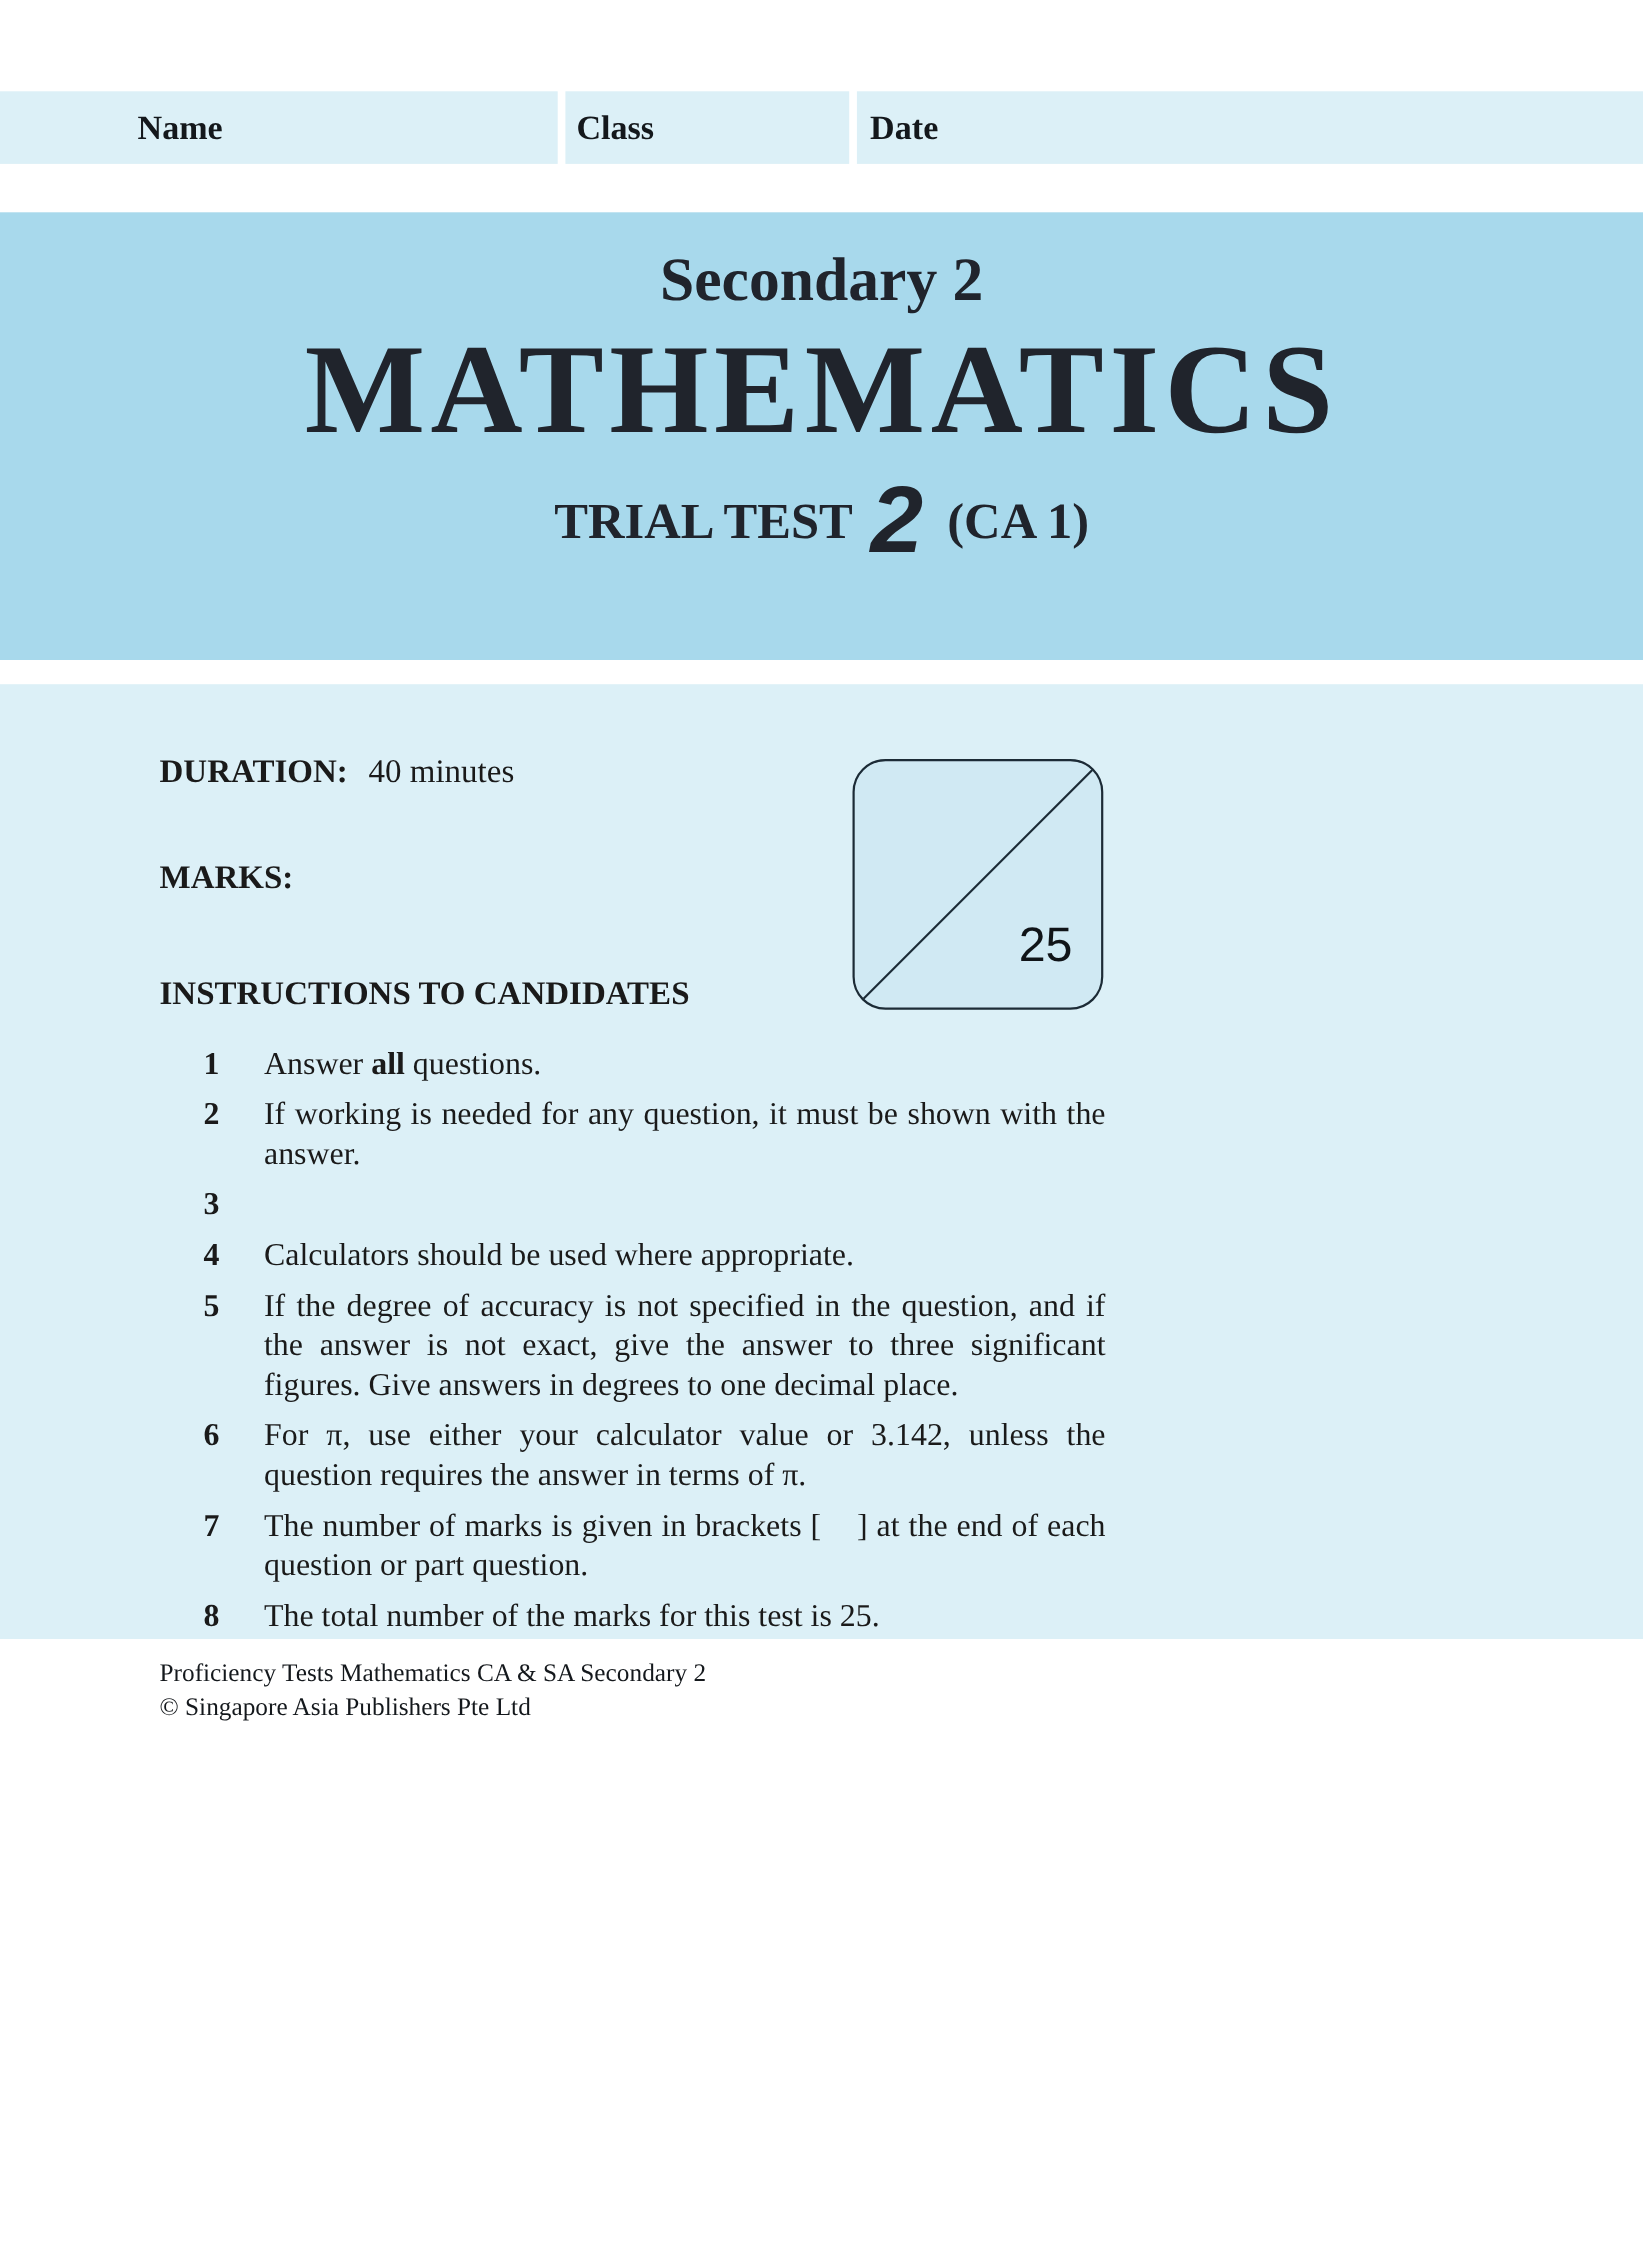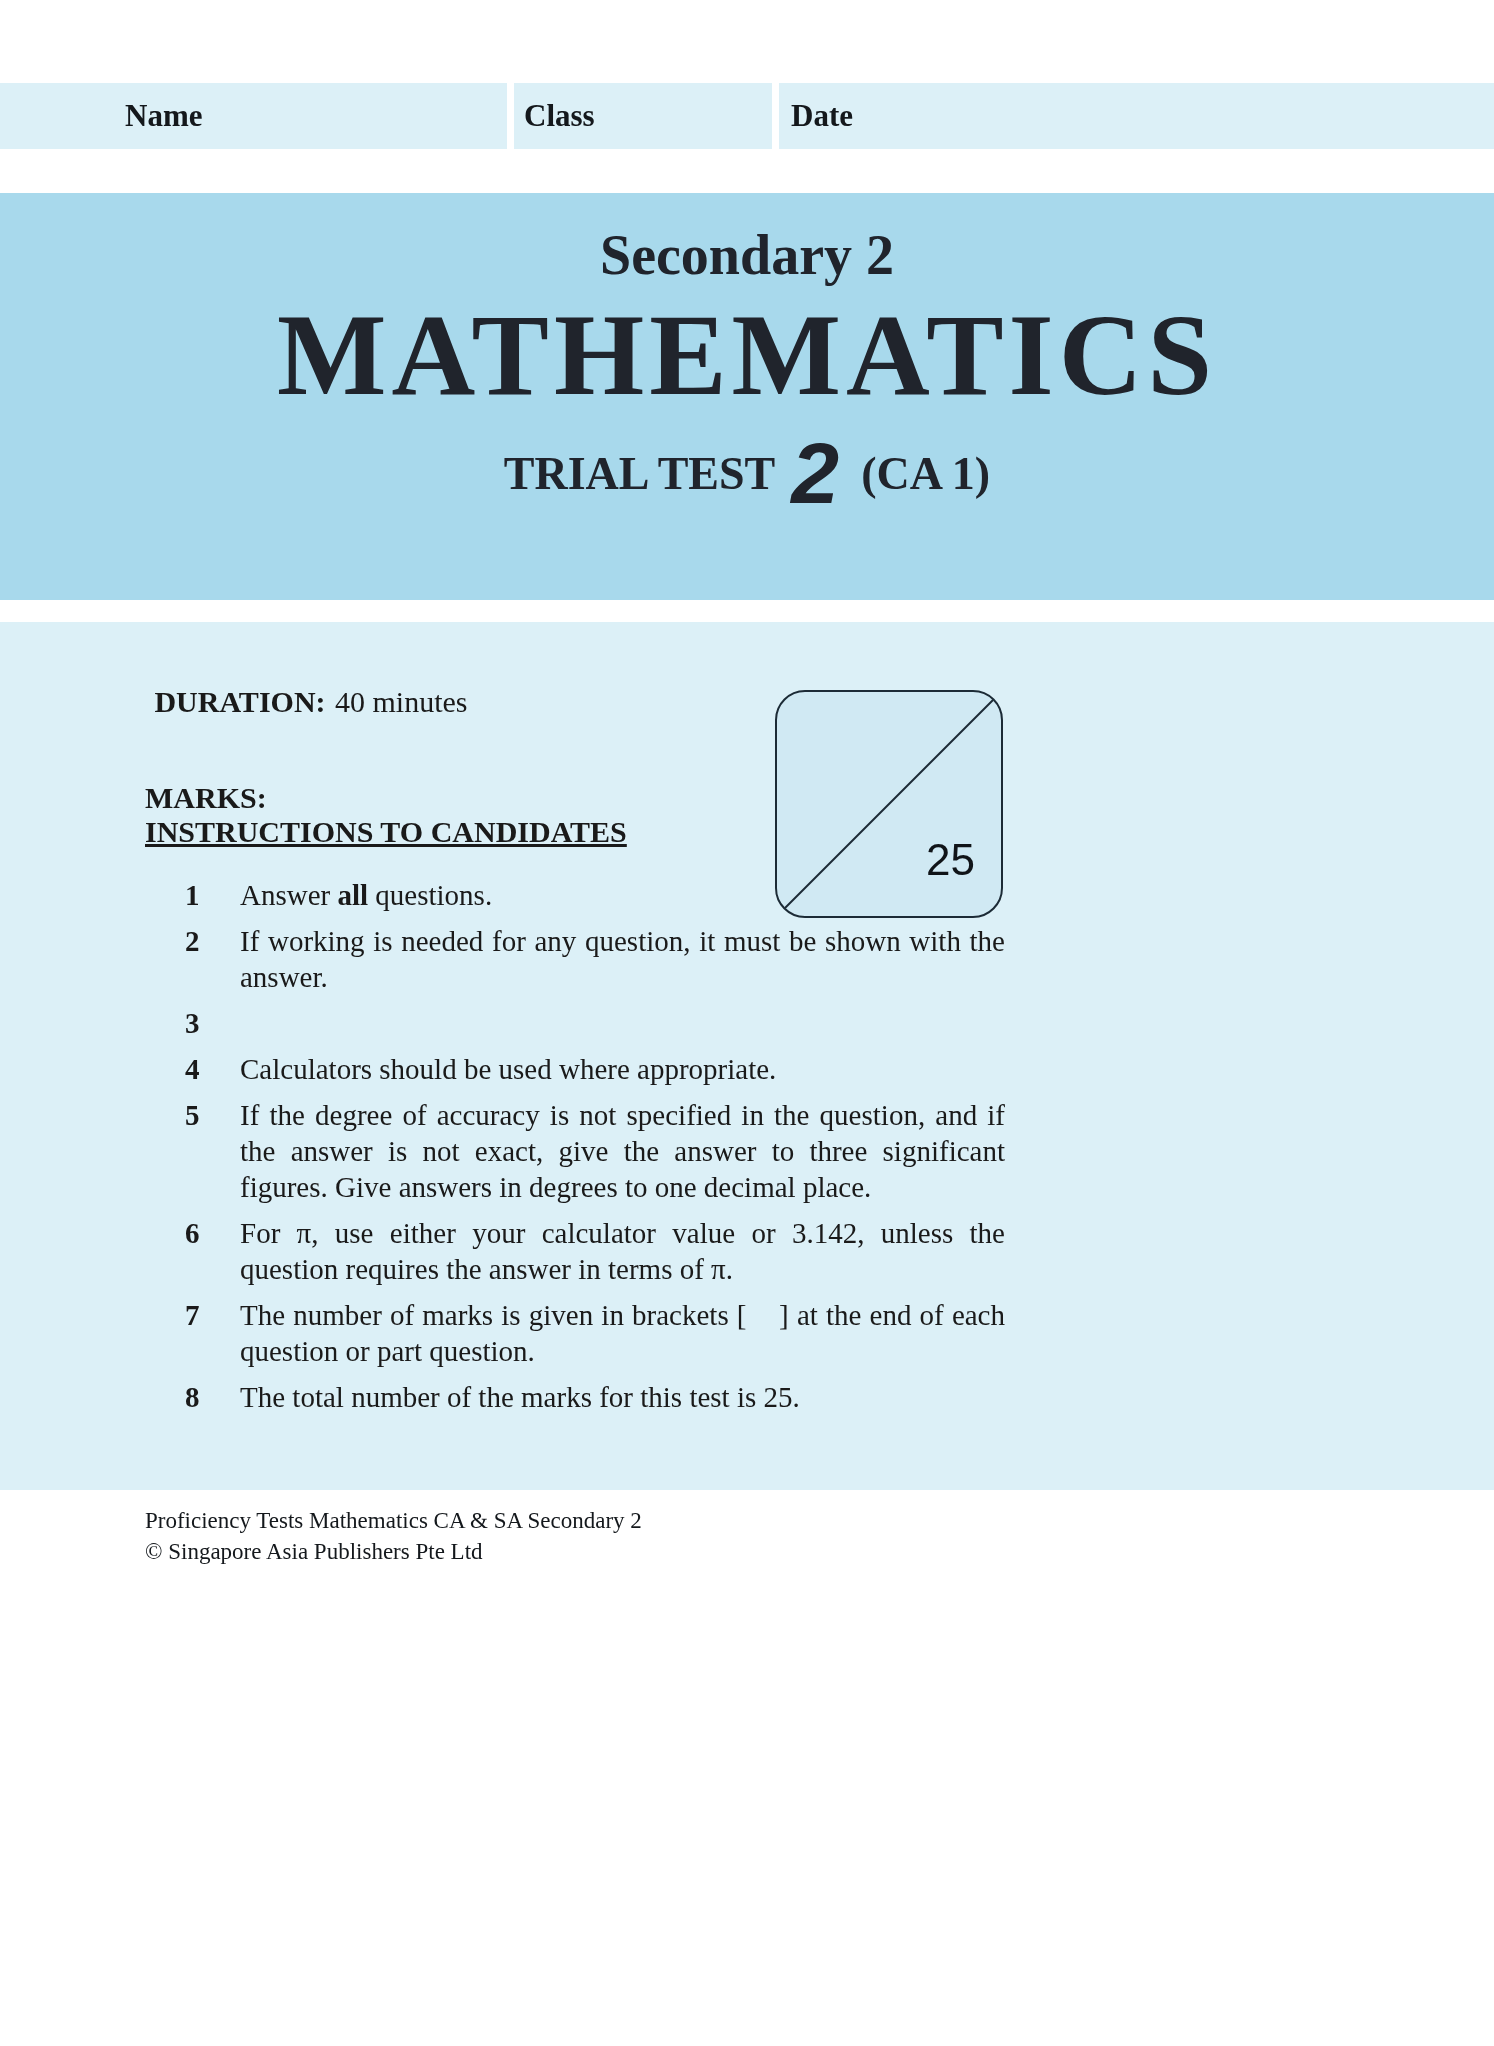--- a/index.html
+++ b/index.html
@@ -58,24 +58,24 @@
 
   
   .info-block {
     position: absolute;
     top: 622px; left: 0;
     width: 100%; height: 868px;
     background: var(--band_bg, #dcf0f7);
     padding: 63px 0 0 145px;
   }
   .row-duration { display: flex; font-size: 30px; }
-  .row-duration .lbl { font-weight: bold; width: 190px; text-align: center; }
+  .row-duration .lbl { font-weight: bold; width: 190px; }
   .row-duration .val { font-weight: normal; }
   .row-marks { margin-top: 62px; font-weight: bold; font-size: 30px; }
-  .instructions-title { font-weight: bold; font-size: 30px; text-decoration: underline; }
+  .instructions-title { margin-top: 72px; font-weight: bold; font-size: 30px; }
 
   .inst-list { margin-top: 28px; }
   .inst-item { display: flex; margin-bottom: 10px; font-size: 29px; line-height: 36px; }
   .inst-num  { font-weight: bold; margin-left: 40px; width: 55px; flex: none; }
   .inst-text { width: 765px; text-align: justify; }
 
   
   .marks-box {
     position: absolute;
     top: 68px; left: 775px;

